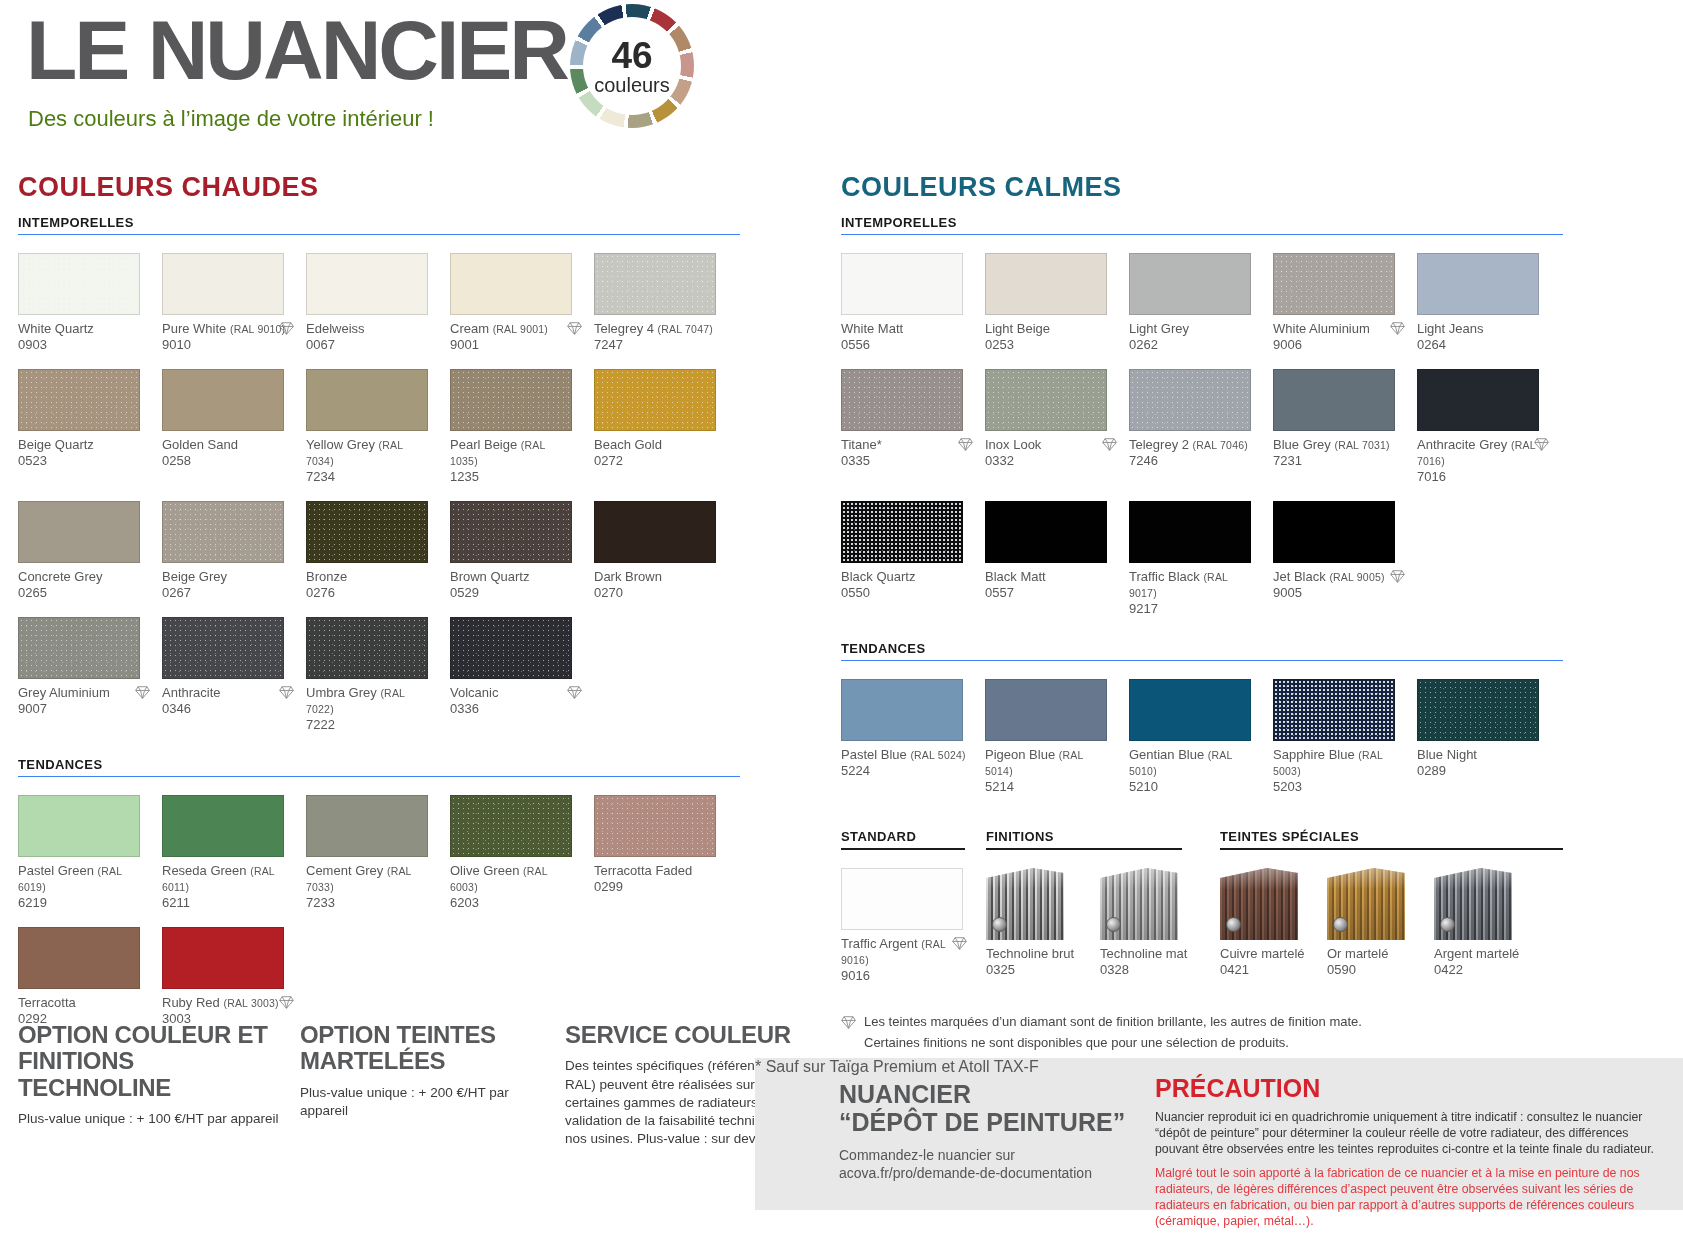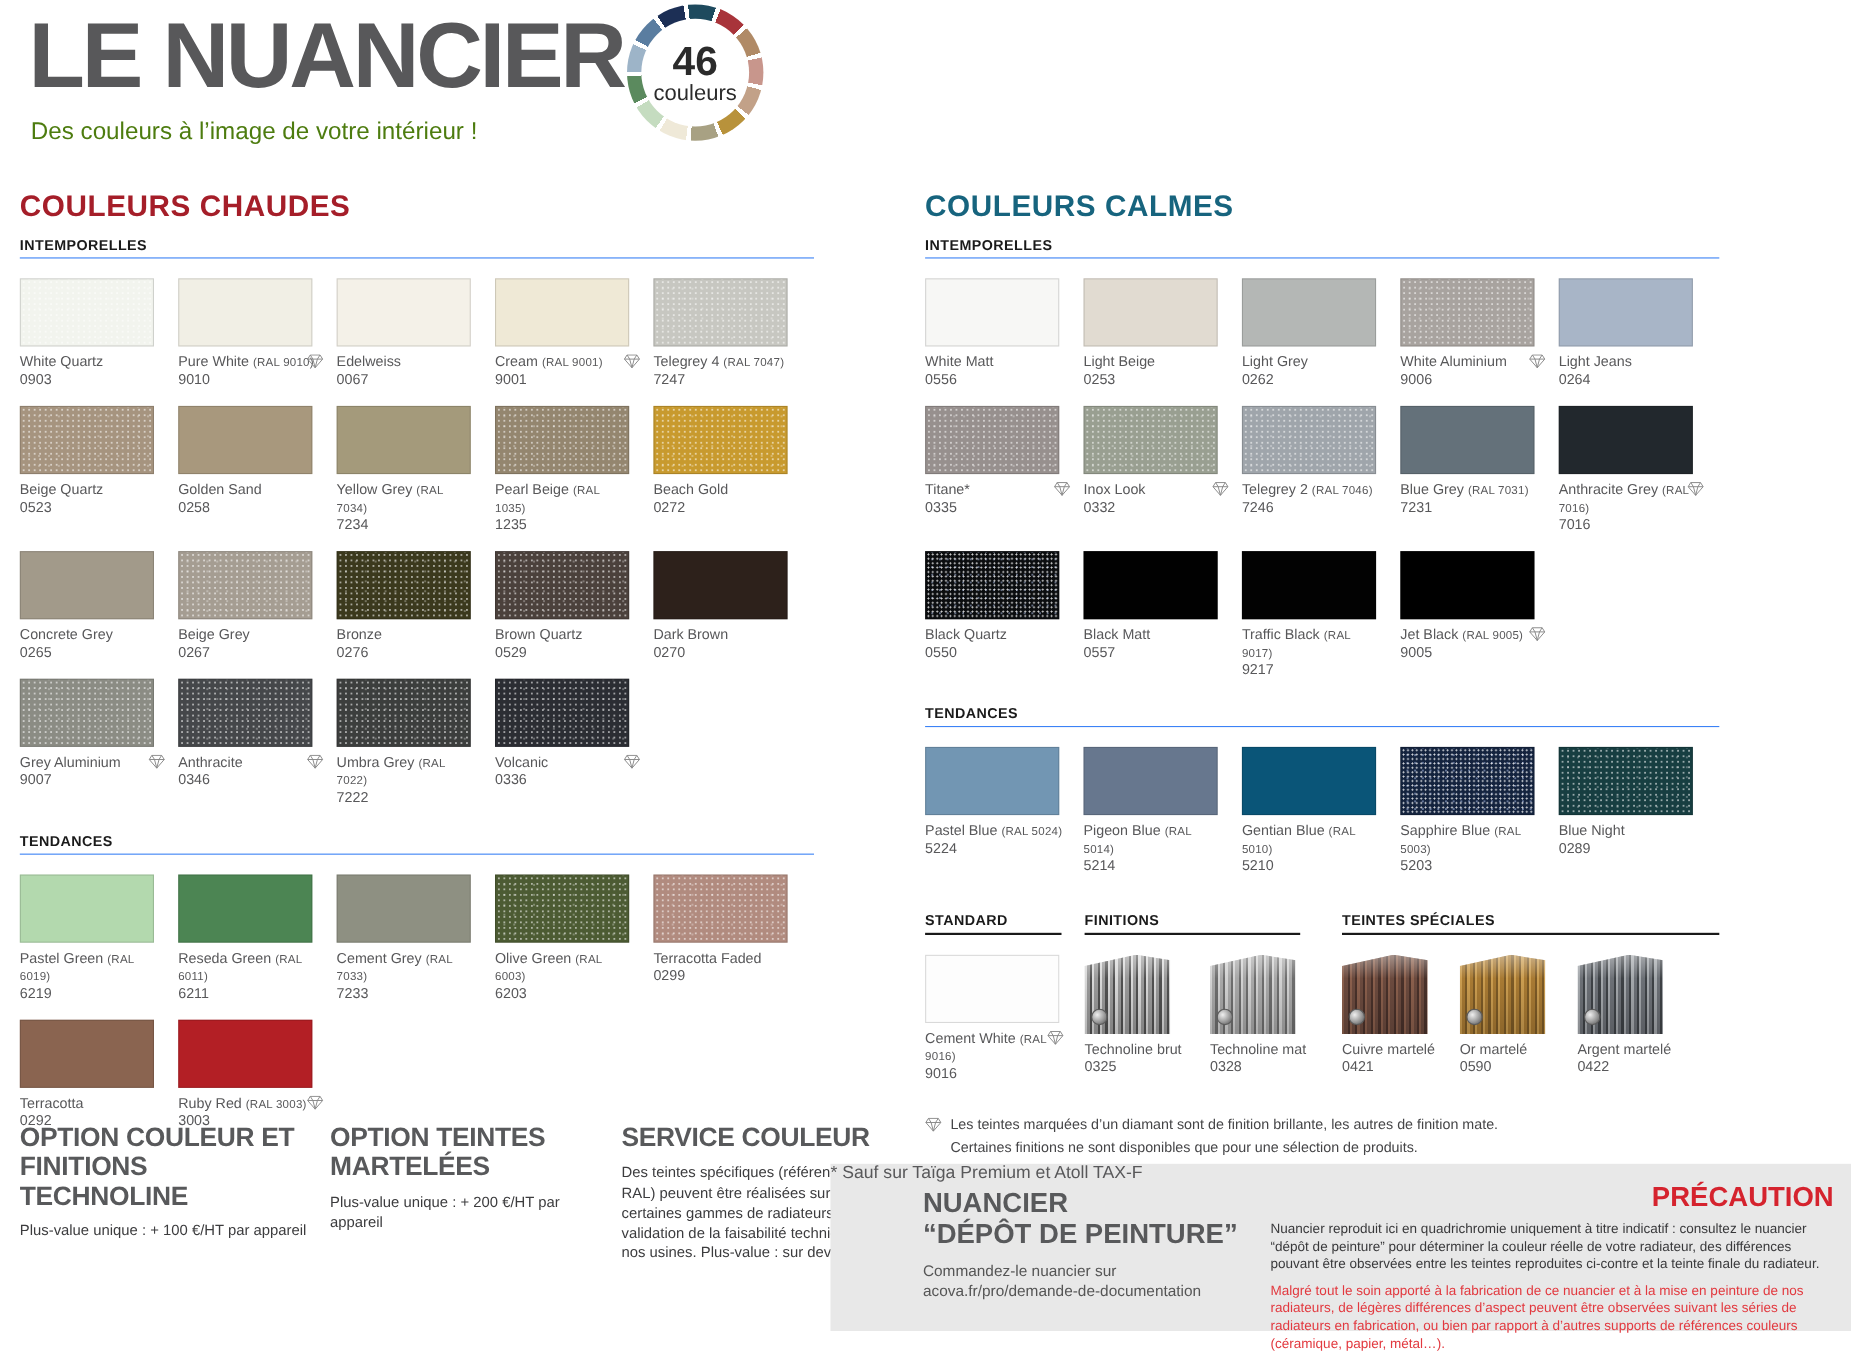--- a/index.html
+++ b/index.html
@@ -77,21 +77,21 @@
   .opt-1{left:18px;width:262px;}
   .opt-2{left:300px;width:250px;}
   .opt-3{left:565px;width:238px;}
 
   
   .footerbox{position:absolute;left:755px;top:1058px;width:928px;height:152px;background:#e8e8e8;}
   .nuancier{position:absolute;left:84px;top:22px;width:300px;}
   .nuancier h3{margin:0;font-size:25px;line-height:1.12;font-weight:700;color:#58595b;}
   .nuancier .body{margin-top:10px;font-size:14px;color:#555;line-height:1.3;}
   .precaution{position:absolute;left:400px;top:16px;width:512px;}
-  .precaution h3{margin:0;font-size:25px;font-weight:700;color:#d5232e;text-align:right;}
+  .precaution h3{margin:0;font-size:25px;font-weight:700;color:#d5232e;}
   .precaution .body{margin-top:6px;font-size:12.3px;color:#39393b;line-height:1.32;}
   .precaution .warning{margin-top:7px;font-size:12.3px;color:#e2393f;line-height:1.32;}
 </style>
 </head>
 <body>
 
 <div class="title">LE NUANCIER</div>
 <div class="subtitle">Des couleurs à l’image de votre intérieur !</div>
 <div class="badge" style="background: conic-gradient(from -8deg, rgb(255, 255, 255) 0deg, rgb(255, 255, 255) 2deg, rgb(30, 74, 94) 2deg, rgb(30, 74, 94) 25.6923deg, rgb(255, 255, 255) 25.6923deg, rgb(255, 255, 255) 27.6923deg, rgb(255, 255, 255) 27.6923deg, rgb(255, 255, 255) 29.6923deg, rgb(168, 52, 58) 29.6923deg, rgb(168, 52, 58) 53.3846deg, rgb(255, 255, 255) 53.3846deg, rgb(255, 255, 255) 55.3846deg, rgb(255, 255, 255) 55.3846deg, rgb(255, 255, 255) 57.3846deg, rgb(176, 138, 102) 57.3846deg, rgb(176, 138, 102) 81.0769deg, rgb(255, 255, 255) 81.0769deg, rgb(255, 255, 255) 83.0769deg, rgb(255, 255, 255) 83.0769deg, rgb(255, 255, 255) 85.0769deg, rgb(200, 150, 140) 85.0769deg, rgb(200, 150, 140) 108.769deg, rgb(255, 255, 255) 108.769deg, rgb(255, 255, 255) 110.769deg, rgb(255, 255, 255) 110.769deg, rgb(255, 255, 255) 112.769deg, rgb(194, 161, 136) 112.769deg, rgb(194, 161, 136) 136.462deg, rgb(255, 255, 255) 136.462deg, rgb(255, 255, 255) 138.462deg, rgb(255, 255, 255) 138.462deg, rgb(255, 255, 255) 140.462deg, rgb(184, 146, 59) 140.462deg, rgb(184, 146, 59) 164.154deg, rgb(255, 255, 255) 164.154deg, rgb(255, 255, 255) 166.154deg, rgb(255, 255, 255) 166.154deg, rgb(255, 255, 255) 168.154deg, rgb(168, 161, 131) 168.154deg, rgb(168, 161, 131) 191.846deg, rgb(255, 255, 255) 191.846deg, rgb(255, 255, 255) 193.846deg, rgb(255, 255, 255) 193.846deg, rgb(255, 255, 255) 195.846deg, rgb(239, 233, 216) 195.846deg, rgb(239, 233, 216) 219.538deg, rgb(255, 255, 255) 219.538deg, rgb(255, 255, 255) 221.538deg, rgb(255, 255, 255) 221.538deg, rgb(255, 255, 255) 223.538deg, rgb(197, 220, 192) 223.538deg, rgb(197, 220, 192) 247.231deg, rgb(255, 255, 255) 247.231deg, rgb(255, 255, 255) 249.231deg, rgb(255, 255, 255) 249.231deg, rgb(255, 255, 255) 251.231deg, rgb(91, 138, 94) 251.231deg, rgb(91, 138, 94) 274.923deg, rgb(255, 255, 255) 274.923deg, rgb(255, 255, 255) 276.923deg, rgb(255, 255, 255) 276.923deg, rgb(255, 255, 255) 278.923deg, rgb(157, 180, 200) 278.923deg, rgb(157, 180, 200) 302.615deg, rgb(255, 255, 255) 302.615deg, rgb(255, 255, 255) 304.615deg, rgb(255, 255, 255) 304.615deg, rgb(255, 255, 255) 306.615deg, rgb(90, 125, 160) 306.615deg, rgb(90, 125, 160) 330.308deg, rgb(255, 255, 255) 330.308deg, rgb(255, 255, 255) 332.308deg, rgb(255, 255, 255) 332.308deg, rgb(255, 255, 255) 334.308deg, rgb(28, 47, 85) 334.308deg, rgb(28, 47, 85) 358deg, rgb(255, 255, 255) 358deg, rgb(255, 255, 255) 360deg);">
   <div class="inner">
@@ -406,21 +406,21 @@
         </div>
       </div>
   </div>
 
   <div class="extras">
     <div class="ex ex-standard">
       <div class="ex-label">STANDARD</div>
       <div class="grid2">
           <div class="cell">
             <div class="sw" style="background: rgb(253, 253, 253);"></div>
-            <div class="lbl"><span class="nm">Cement White</span> <span class="ral">(RAL 9016)</span><span class="diamond"><svg viewBox="0 0 22 19" width="15" height="13">
+            <div class="lbl"><span class="nm">Traffic Argent</span> <span class="ral">(RAL 9016)</span><span class="diamond"><svg viewBox="0 0 22 19" width="15" height="13">
                   <g fill="none" stroke="#8a8a8a" stroke-width="1.3" stroke-linejoin="round">
                     <path d="M4.5 1 h13 l3.5 5.5 L11 18 L1 6.5 Z"></path>
                     <path d="M1 6.5 h20 M4.5 1 L8 6.5 L11 18 M17.5 1 L14 6.5 L11 18"></path>
                   </g>
                 </svg></span></div>
             <div class="code">9016</div>
           </div>
         </div>
     </div>
     <div class="ex ex-finitions">

